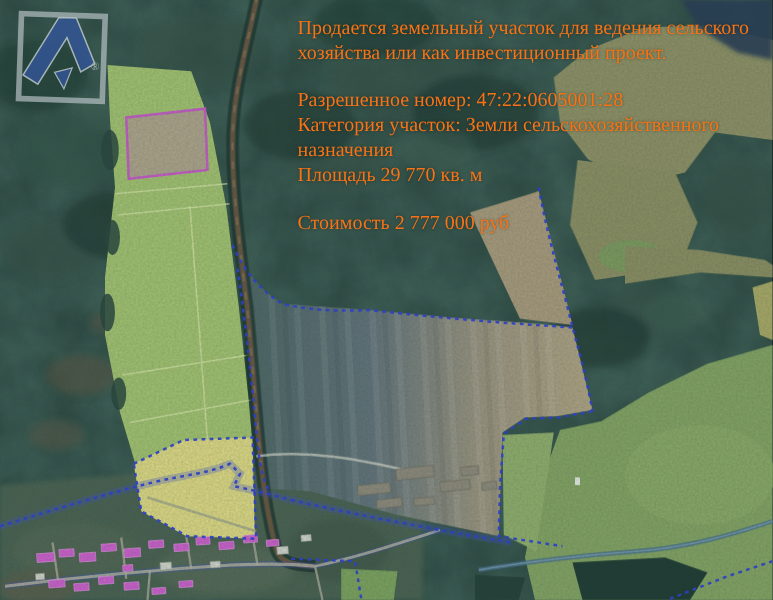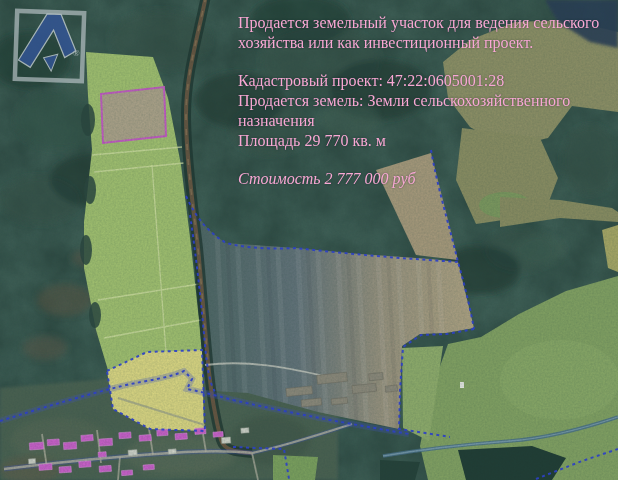--- a/index.html
+++ b/index.html
@@ -5,26 +5,26 @@
   html,body{margin:0;padding:0;background:#111;}
   .stage{
     position:relative;width:618px;height:480px;overflow:hidden;
     font-family:"Liberation Serif","DejaVu Serif",serif;
     background:#2b463f;
   }
   .map-svg{position:absolute;left:0;top:0;}
   .logo{position:absolute;left:6px;top:4px;width:86px;height:86px;opacity:.85;}
   .overlay-text{
     position:absolute;left:238px;top:13px;width:378px;
-    font-size:16px;line-height:20px;color:#f9a8d4;
+    font-size:16px;line-height:20px;color:#f97316;
     text-shadow:0 0 2px rgba(15,35,35,.55);
   }
   .overlay-text p{margin:0 0 18px 0;}
   .overlay-text .details{margin:0 0 18px 0;}
-  .price{margin:0;font-style:italic;}
+  .price{margin:0;}
 </style>
 </head>
 <body>
 
 <div class="stage">
 
   <svg class="map-svg" width="618" height="480" viewBox="0 0 618 480">
     <defs>
       <filter id="soft">
           <feGaussianBlur stdDeviation="3"></feGaussianBlur>
@@ -254,20 +254,20 @@
       <rect x="10" y="8" width="67" height="68" fill="none" stroke="#b9c3c7" stroke-width="4.5" opacity=".8"></rect>
       <path d="M 13,57 L 40,10 L 54,10 L 70,46 L 59,53 L 47,26 L 25,64 Z" fill="#35569c" stroke="#c9d3d7" stroke-width="1.2" opacity=".92"></path>
       <path d="M 38,54 L 52,50 L 46,67 Z" fill="#35569c" stroke="#c9d3d7" stroke-width="1" opacity=".92"></path>
       <text x="67" y="51" font-size="9" fill="#c3ccd0" opacity=".9">®</text>
     </g>
   </svg>
 
   <div class="overlay-text">
     <p>Продается земельный участок для ведения сельского хозяйства или как инвестиционный проект.</p>
     <div class="details">
-      <div>Кадастровый проект: 47:22:0605001:28</div>
-      <div>Продается земель: Земли сельскохозяйственного назначения</div>
+      <div>Разрешенное номер: 47:22:0605001:28</div>
+      <div>Категория участок: Земли сельскохозяйственного назначения</div>
       <div>Площадь 29 770 кв. м</div>
     </div>
     <p class="price">Стоимость 2 777 000 руб</p>
   </div>
 
 </div>
 
 </body></html>

